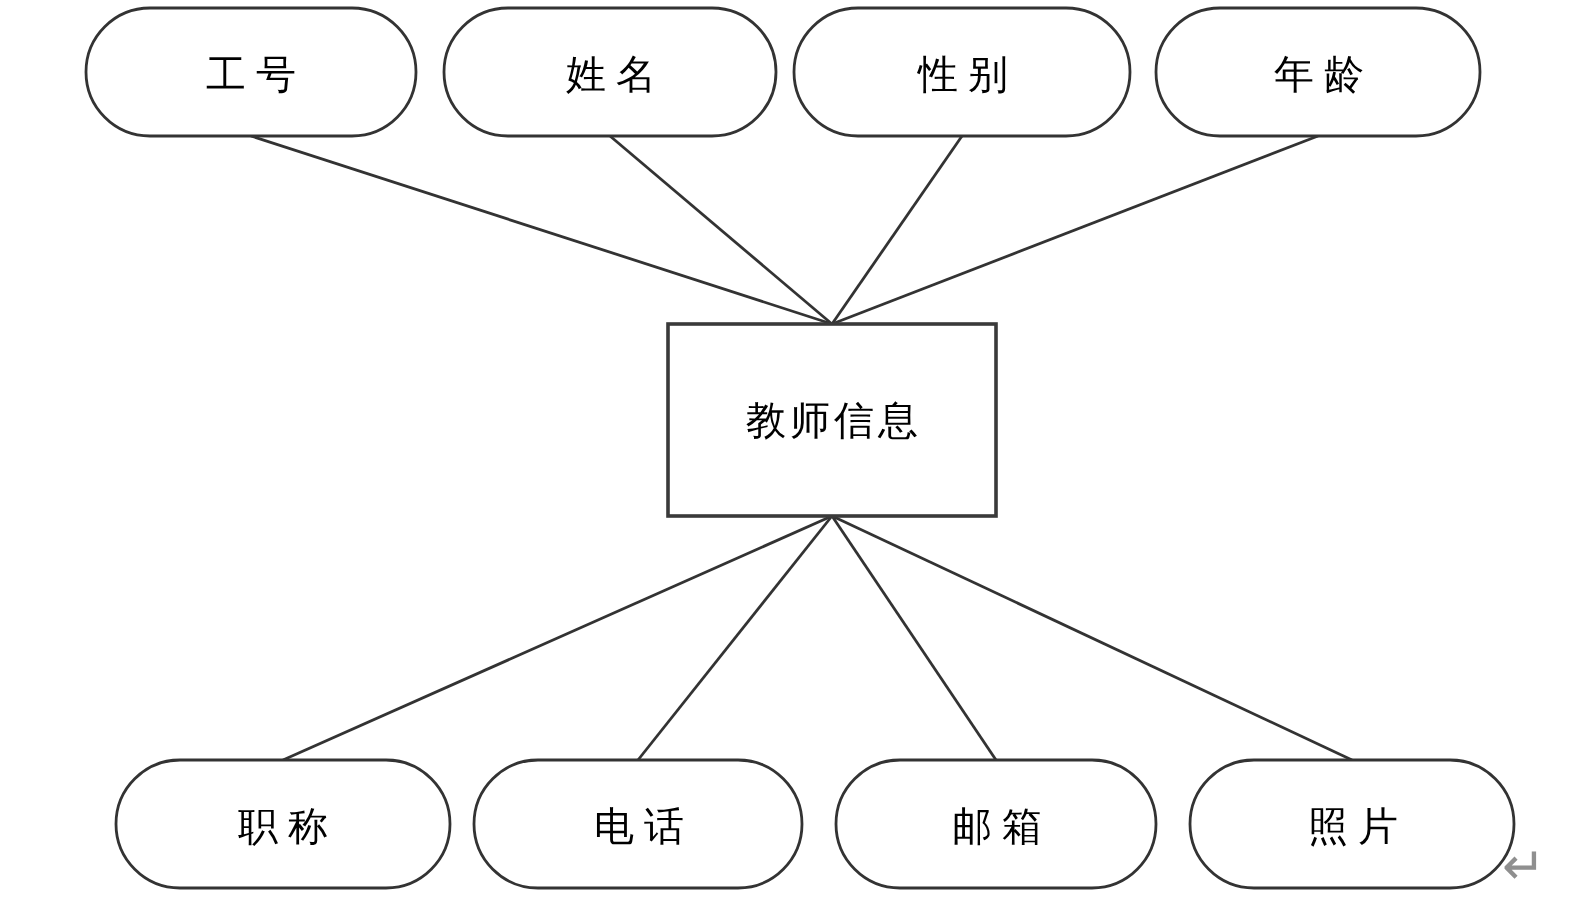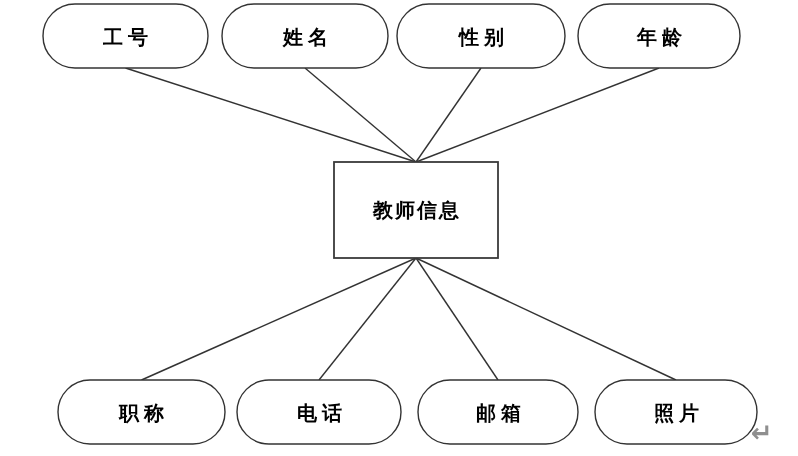--- a/index.html
+++ b/index.html
@@ -8,21 +8,20 @@
     background: #ffffff;
     width: 798px;
     height: 456px;
     overflow: hidden;
   }
   .canvas-wrap {
     position: relative;
     width: 798px;
     height: 456px;
     background: #ffffff;
-    font-weight: bold;
   }
   svg {
     display: block;
   }
   .connector {
     stroke: #333333;
     stroke-width: 1.4;
     fill: none;
   }
   .node-shape {

